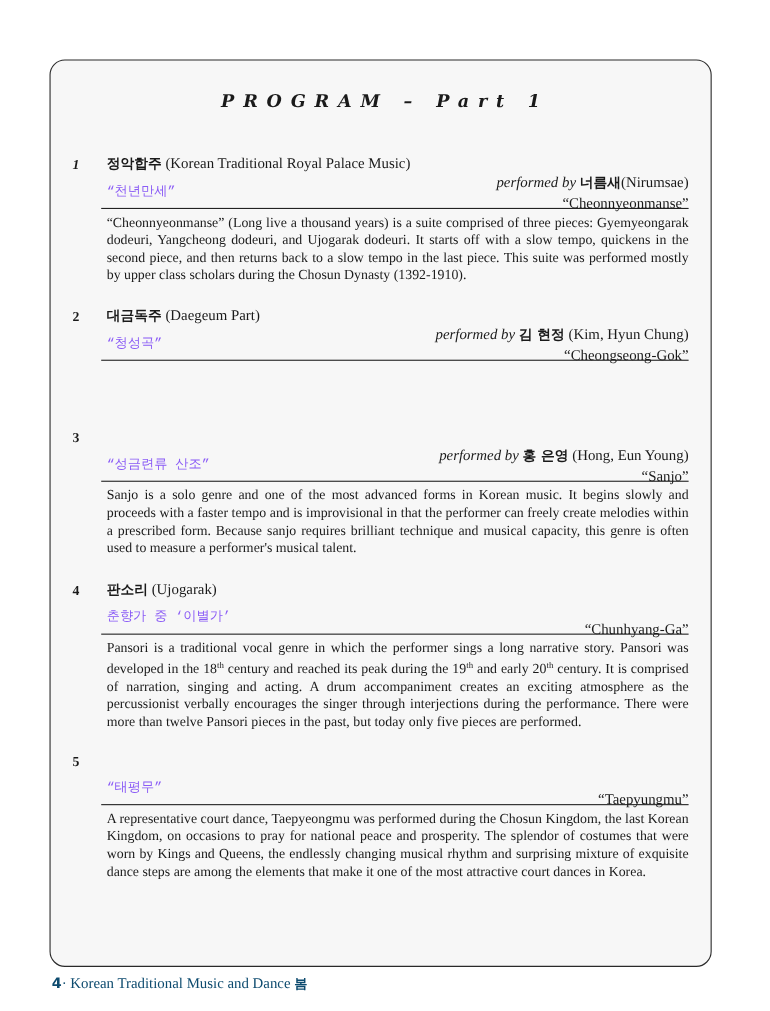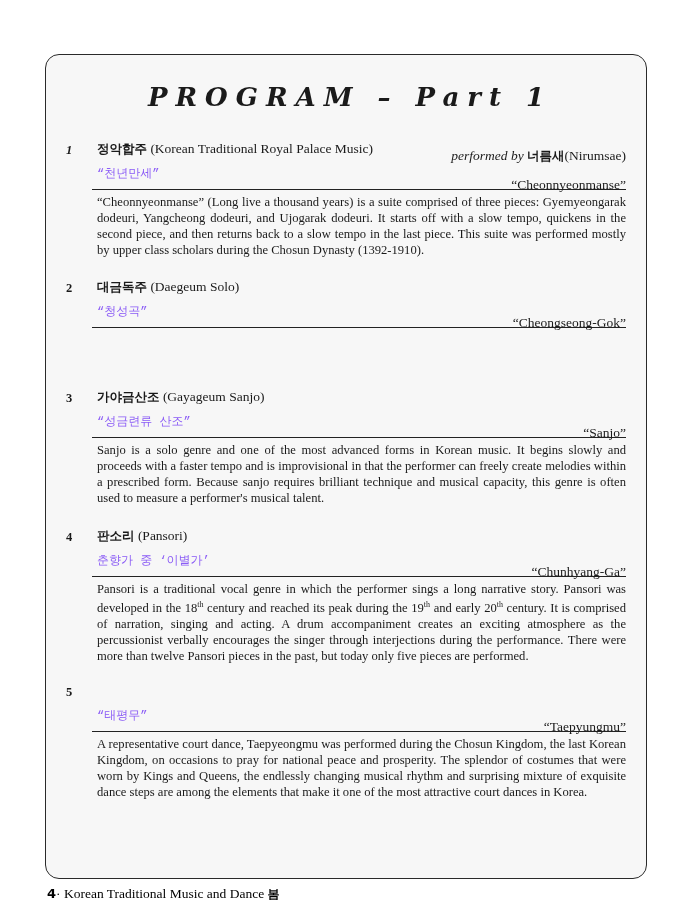--- a/index.html
+++ b/index.html
@@ -7,39 +7,39 @@
     width:700px; height:919px; background:#ffffff; position:relative; overflow:hidden;
     font-family: "Liberation Serif", "DejaVu Serif", serif; color:#1a1a1a;
   }
   .frame {
     position:absolute; left:45px; top:54px; width:602px; height:825px;
     border:1.5px solid #2a2a2a; border-radius:14px; background:#f7f7f7; box-sizing:border-box;
   }
   .title {
     position:absolute; left:0; right:0; top:82px; text-align:center;
     font-family:"DejaVu Serif", serif; font-weight:bold; font-style:italic;
-    font-size:26px; letter-spacing:8px; color:#1a1a1a;
+    font-size:16px; letter-spacing:8px; color:#1a1a1a;
   }
   .item { position:absolute; left:66px; width:560px; }
   .head { position:relative; height:22px; font-size:13.5px; }
   .num { position:absolute; left:0; top:2px; width:18px; font-weight:bold; font-size:12.5px; text-align:left; }
   .num.it { font-style:italic; }
   .ko-title { position:absolute; left:31px; top:0; }
   .ko { font-family:"DejaVu Sans", sans-serif; font-weight:bold; font-size:12.5px; }
-  .perf { position:absolute; right:0; top:7px; white-space:nowrap;text-align:right; }
+  .perf { position:absolute; right:0; top:17px; white-space:nowrap;text-align:right; }
   .perf .by { font-style:italic; }
   .sub { position:relative; height:22px; font-size:13.5px; margin-top:2px; }
   .sub-ko { position:absolute; left:31px; top:0; font-family:Liberation Mono, monospace; font-size:12px; color:#8b5cf6; }
   .sub-en { position:absolute; right:0; top:12px;text-align:center; }
   .rule { margin-left:26px; border-top:1.6px solid #222; margin-top:2px; }
   .desc {
     margin-left:31px; margin-top:4px; font-size:12.6px; line-height:16px; text-align:justify; color:#1a1a1a;
   }
   .footer {
-    position:absolute; left:47px; top:886px; font-size:13.5px; color:#000000;
+    position:absolute; left:47px; top:886px; font-size:13.5px; color:#0c4a6e;
   }
   .footer .pg { font-family:"DejaVu Sans", sans-serif; font-weight:bold; font-size:13px; }
   .footer .ko { font-size:12px; }
 </style>
 </head>
 <body>
 
 <div class="frame"></div>
 
 <div class="title">PROGRAM – Part 1</div>
@@ -62,52 +62,58 @@
   </div>
   <div class="rule"></div>
   <div class="desc">“Cheonnyeonmanse” (Long live a thousand years) is a suite comprised of three pieces: Gyemyeongarak dodeuri, Yangcheong dodeuri, and Ujogarak dodeuri. It starts off with a slow tempo, quickens in the second piece, and then returns back to a slow tempo in the last piece. This suite was performed mostly by upper class scholars during the Chosun Dynasty (1392-1910).</div>
 </div>
 
 <div class="item" style="top:279px;">
   <div class="head">
     <span class="num">2</span>
     <span class="ko-title">
       <span class="ko">대금독주</span>
-      <span>(Daegeum Solo)</span>
+      <span>(Daegeum Part)</span>
+    </span>
+    <span class="perf">
+      <span class="by">performed by</span>
+      <span class="ko">김 현정</span>
+      <span>(Kim, Hyun Chung)</span>
     </span>
   </div>
   <div class="sub">
     <span class="sub-ko">“청성곡”</span>
     <span class="sub-en">“Cheongseong-Gok”</span>
   </div>
   <div class="rule"></div>
 </div>
 
 <div class="item" style="top:389px;">
   <div class="head">
     <span class="num">3</span>
-    <span class="ko-title">
-      <span class="ko">가야금산조</span>
-      <span>(Gayageum Sanjo)</span>
+    <span class="perf">
+      <span class="by">performed by</span>
+      <span class="ko">홍 은영</span>
+      <span>(Hong, Eun Young)</span>
     </span>
   </div>
   <div class="sub">
     <span class="sub-ko">“성금련류 산조”</span>
     <span class="sub-en">“Sanjo”</span>
   </div>
   <div class="rule"></div>
   <div class="desc">Sanjo is a solo genre and one of the most advanced forms in Korean music. It begins slowly and proceeds with a faster tempo and is improvisional in that the performer can freely create melodies within a prescribed form. Because sanjo requires brilliant technique and musical capacity, this genre is often used to measure a performer's musical talent.</div>
 </div>
 
 <div class="item" style="top:528px;">
   <div class="head">
     <span class="num">4</span>
     <span class="ko-title">
       <span class="ko">판소리</span>
-      <span>(Pansori)</span>
+      <span>(Ujogarak)</span>
     </span>
   </div>
   <div class="sub">
     <span class="sub-ko">춘향가 중 ‘이별가’</span>
     <span class="sub-en">“Chunhyang-Ga”</span>
   </div>
   <div class="rule"></div>
   <div class="desc"><span>Pansori is a traditional vocal genre in which the performer sings a long narrative story. Pansori was developed in the 18</span><sup style="font-size:8px">th</sup><span> century and reached its peak during the 19</span><sup style="font-size:8px">th</sup><span> and early 20</span><sup style="font-size:8px">th</sup><span> century. It is comprised of narration, singing and acting. A drum accompaniment creates an exciting atmosphere as the percussionist verbally encourages the singer through interjections during the performance. There were more than twelve Pansori pieces in the past, but today only five pieces are performed.</span></div>
 </div>
 

